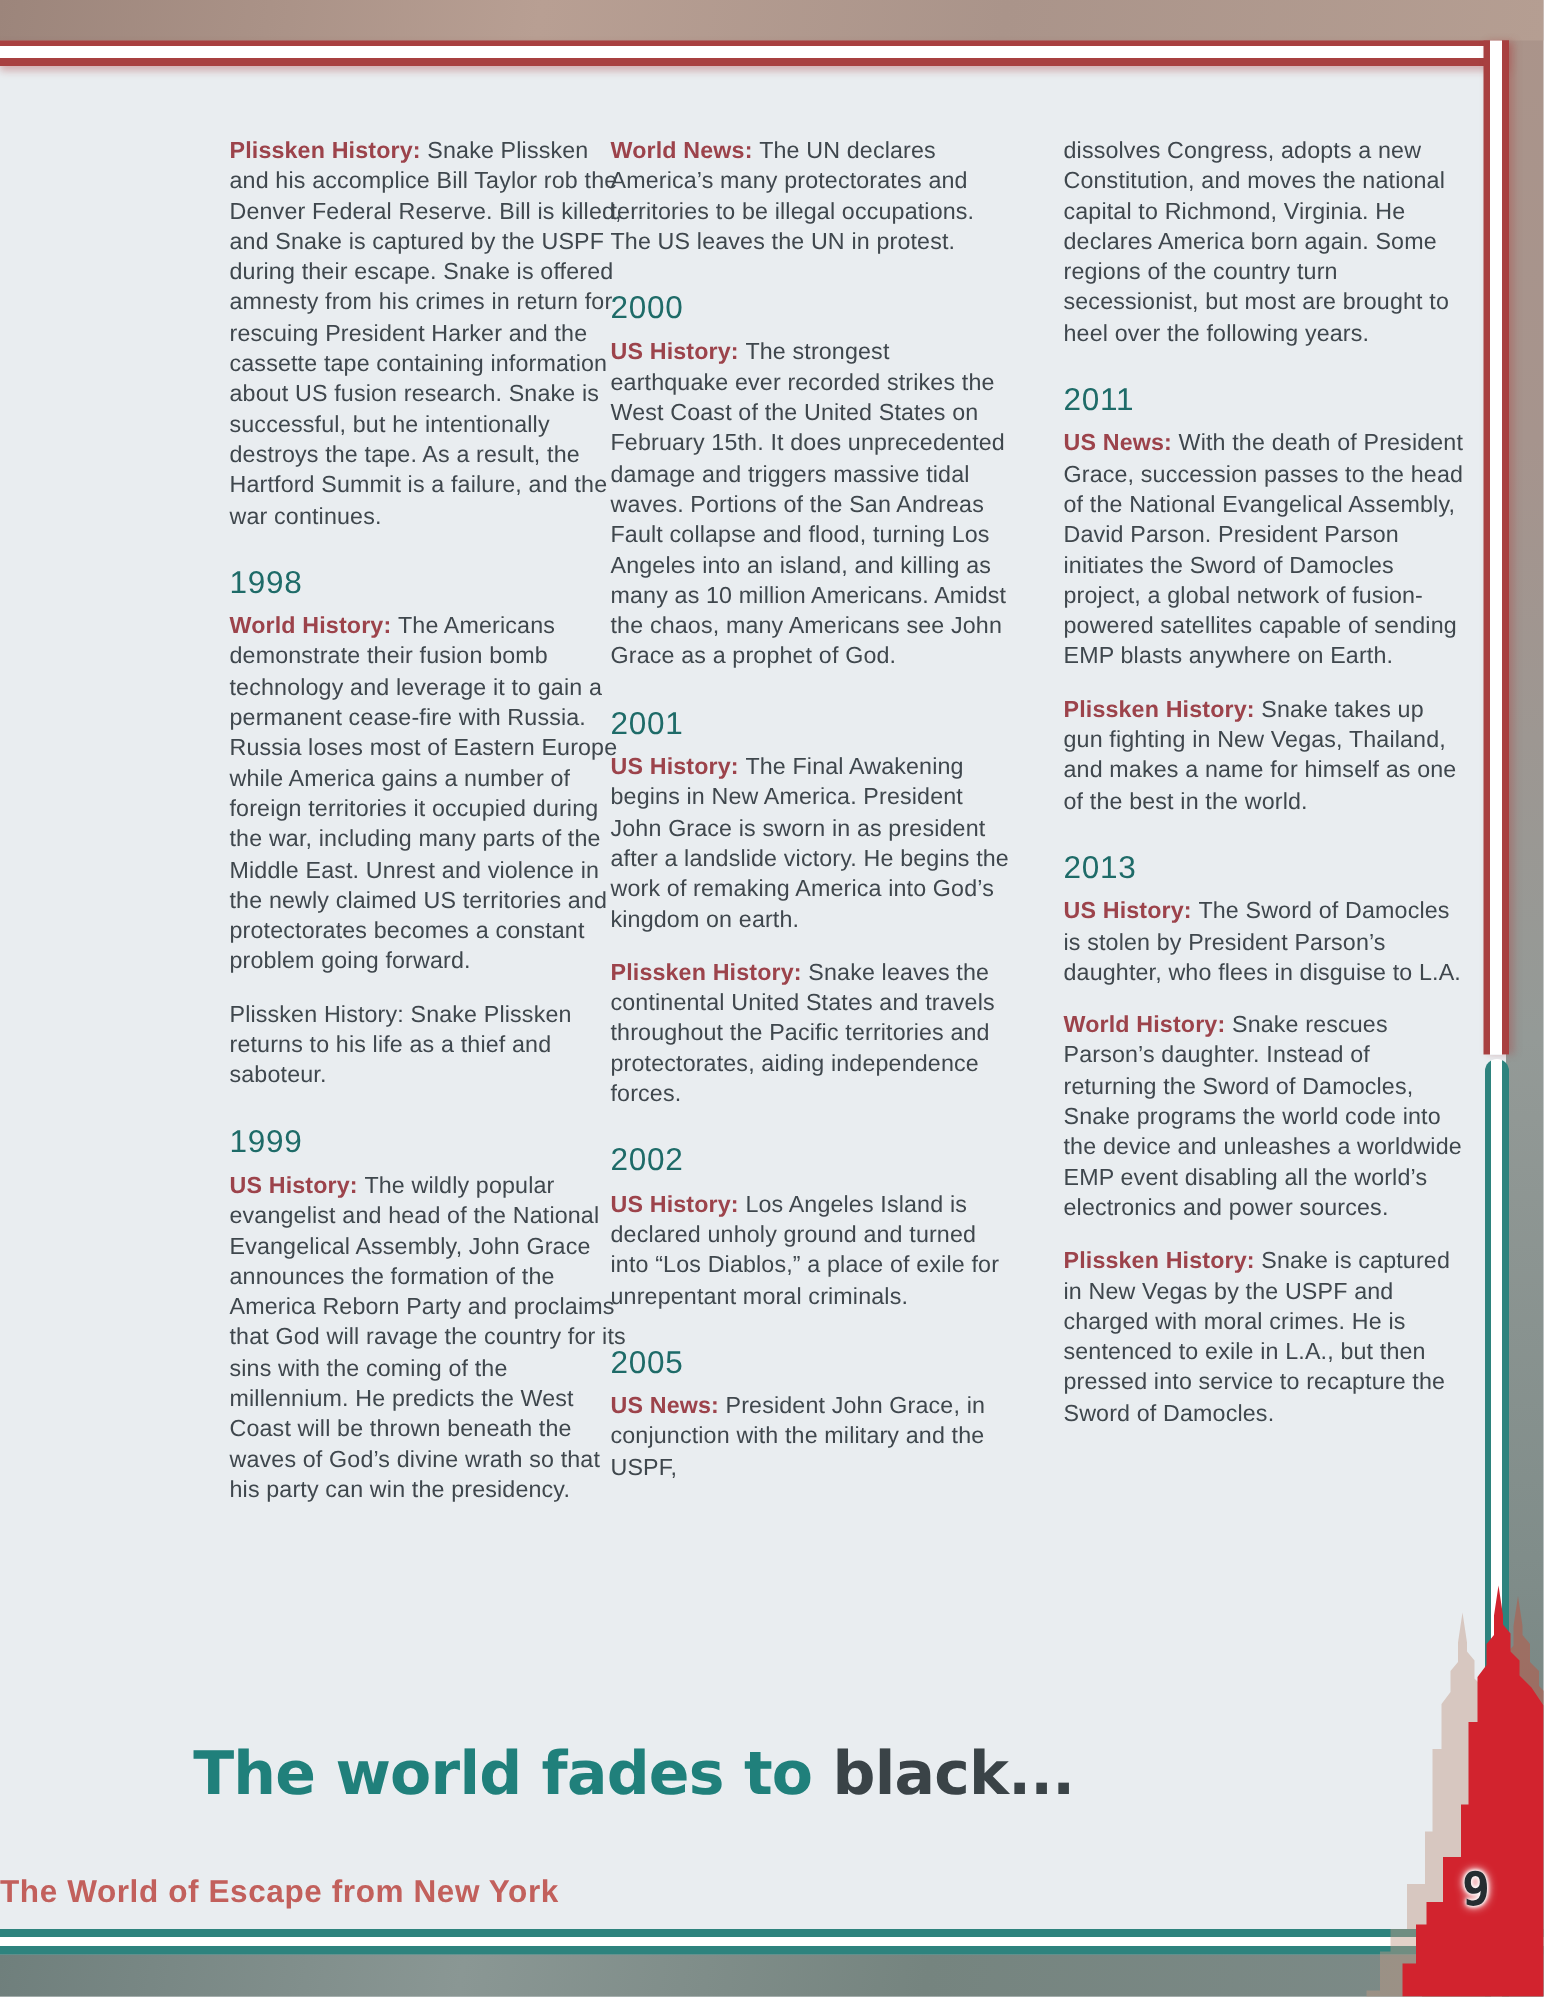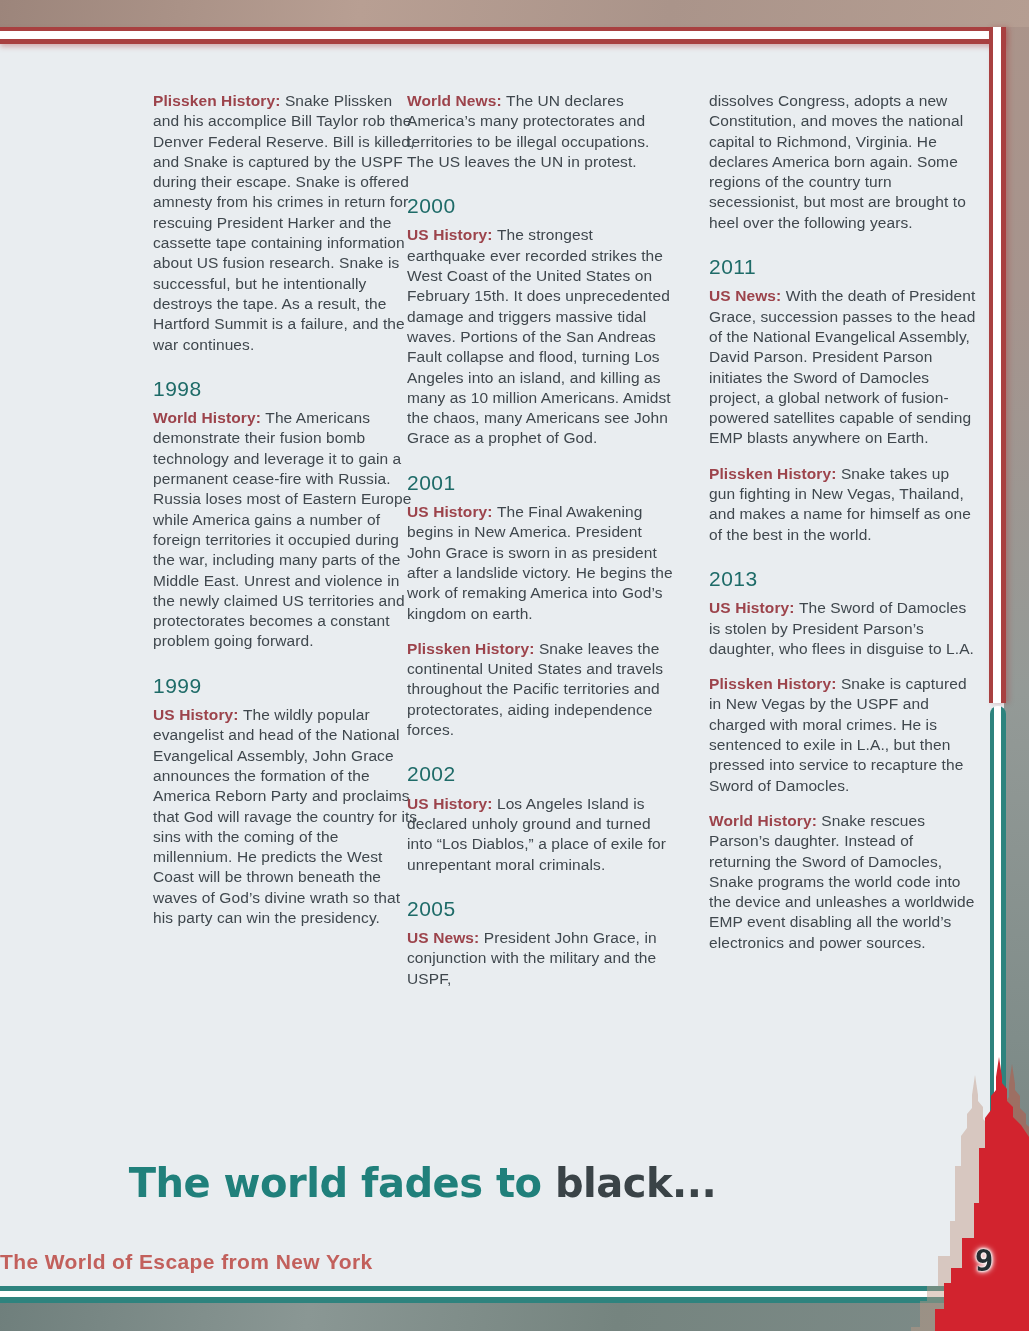--- a/index.html
+++ b/index.html
@@ -85,20 +85,21 @@
   <div class="band-bottom"></div>
   <div class="frame-top"></div>
   <div class="frame-right"></div>
   <div class="teal-right"></div>
   <div class="teal-bottom"></div>
 
   <div class="col col-1">
       <p class="para"><span class="label-red">Plissken History: </span>Snake Plissken and his accomplice Bill Taylor rob the Denver Federal Reserve. Bill is killed, and Snake is captured by the USPF during their escape. Snake is offered amnesty from his crimes in return for rescuing President Harker and the cassette tape containing information about US fusion research. Snake is successful, but he intentionally destroys the tape. As a result, the Hartford Summit is a failure, and the war continues.</p>
       <div class="year">1998</div>
       <p class="para"><span class="label-red">World History: </span>The Americans demonstrate their fusion bomb technology and leverage it to gain a permanent cease-fire with Russia. Russia loses most of Eastern Europe while America gains a number of foreign territories it occupied during the war, including many parts of the Middle East. Unrest and violence in the newly claimed US territories and protectorates becomes a constant problem going forward.</p>
+      <p class="para"><span class="label-plain">Plissken History: </span>Snake Plissken returns to his life as a thief and saboteur.</p>
       <div class="year">1999</div>
       <p class="para"><span class="label-red">US History: </span>The wildly popular evangelist and head of the National Evangelical Assembly, John Grace announces the formation of the America Reborn Party and proclaims that God will ravage the country for its sins with the coming of the millennium. He predicts the West Coast will be thrown beneath the waves of God’s divine wrath so that his party can win the presidency.</p>
     </div>
   <div class="col col-2">
       <p class="para"><span class="label-red">World News: </span>The UN declares America’s many protectorates and territories to be illegal occupations. The US leaves the UN in protest.</p>
       <div class="year">2000</div>
       <p class="para"><span class="label-red">US History: </span>The strongest earthquake ever recorded strikes the West Coast of the United States on February 15th. It does unprecedented damage and triggers massive tidal waves. Portions of the San Andreas Fault collapse and flood, turning Los Angeles into an island, and killing as many as 10 million Americans. Amidst the chaos, many Americans see John Grace as a prophet of God.</p>
       <div class="year">2001</div>
       <p class="para"><span class="label-red">US History: </span>The Final Awakening begins in New America. President John Grace is sworn in as president after a landslide victory. He begins the work of remaking America into God’s kingdom on earth.</p>
       <p class="para"><span class="label-red">Plissken History: </span>Snake leaves the continental United States and travels throughout the Pacific territories and protectorates, aiding independence forces.</p>
@@ -107,22 +108,22 @@
       <div class="year">2005</div>
       <p class="para"><span class="label-red">US News: </span>President John Grace, in conjunction with the military and the USPF,</p>
     </div>
   <div class="col col-3">
       <p class="para">dissolves Congress, adopts a new Constitution, and moves the national capital to Richmond, Virginia. He declares America born again. Some regions of the country turn secessionist, but most are brought to heel over the following years.</p>
       <div class="year">2011</div>
       <p class="para"><span class="label-red">US News: </span>With the death of President Grace, succession passes to the head of the National Evangelical Assembly, David Parson. President Parson initiates the Sword of Damocles project, a global network of fusion-powered satellites capable of sending EMP blasts anywhere on Earth.</p>
       <p class="para"><span class="label-red">Plissken History: </span>Snake takes up gun fighting in New Vegas, Thailand, and makes a name for himself as one of the best in the world.</p>
       <div class="year">2013</div>
       <p class="para"><span class="label-red">US History: </span>The Sword of Damocles is stolen by President Parson’s daughter, who flees in disguise to L.A.</p>
+      <p class="para"><span class="label-red">World History: </span>Snake rescues Parson’s daughter. Instead of returning the Sword of Damocles, Snake programs the world code into the device and unleashes a worldwide EMP event disabling all the world’s electronics and power sources.</p>
       <p class="para"><span class="label-red">Plissken History: </span>Snake is captured in New Vegas by the USPF and charged with moral crimes. He is sentenced to exile in L.A., but then pressed into service to recapture the Sword of Damocles.</p>
-      <p class="para"><span class="label-red">World History: </span>Snake rescues Parson’s daughter. Instead of returning the Sword of Damocles, Snake programs the world code into the device and unleashes a worldwide EMP event disabling all the world’s electronics and power sources.</p>
     </div>
 
   <div class="headline">
     <span class="hl-teal">The world fades to </span><span class="hl-dark">black...</span>
   </div>
 
   <div class="footer-title">The World of Escape from New York</div>
 
   <svg class="building" viewBox="0 0 100 280" style="overflow:visible" xmlns="http://www.w3.org/2000/svg">
     <polygon points="70,6 73,26 73,32 78,38 78,50 84,56 84,66 92,74 100,86 100,280 6,280 6,258 15,258 15,232 22,232 22,217 33,217 33,187 45,187 45,152 50,152 50,97 56,97 56,67 62,59 62,45 67,39 67,26" transform="translate(-24,18)" fill="#c09a86" opacity="0.45"></polygon>

